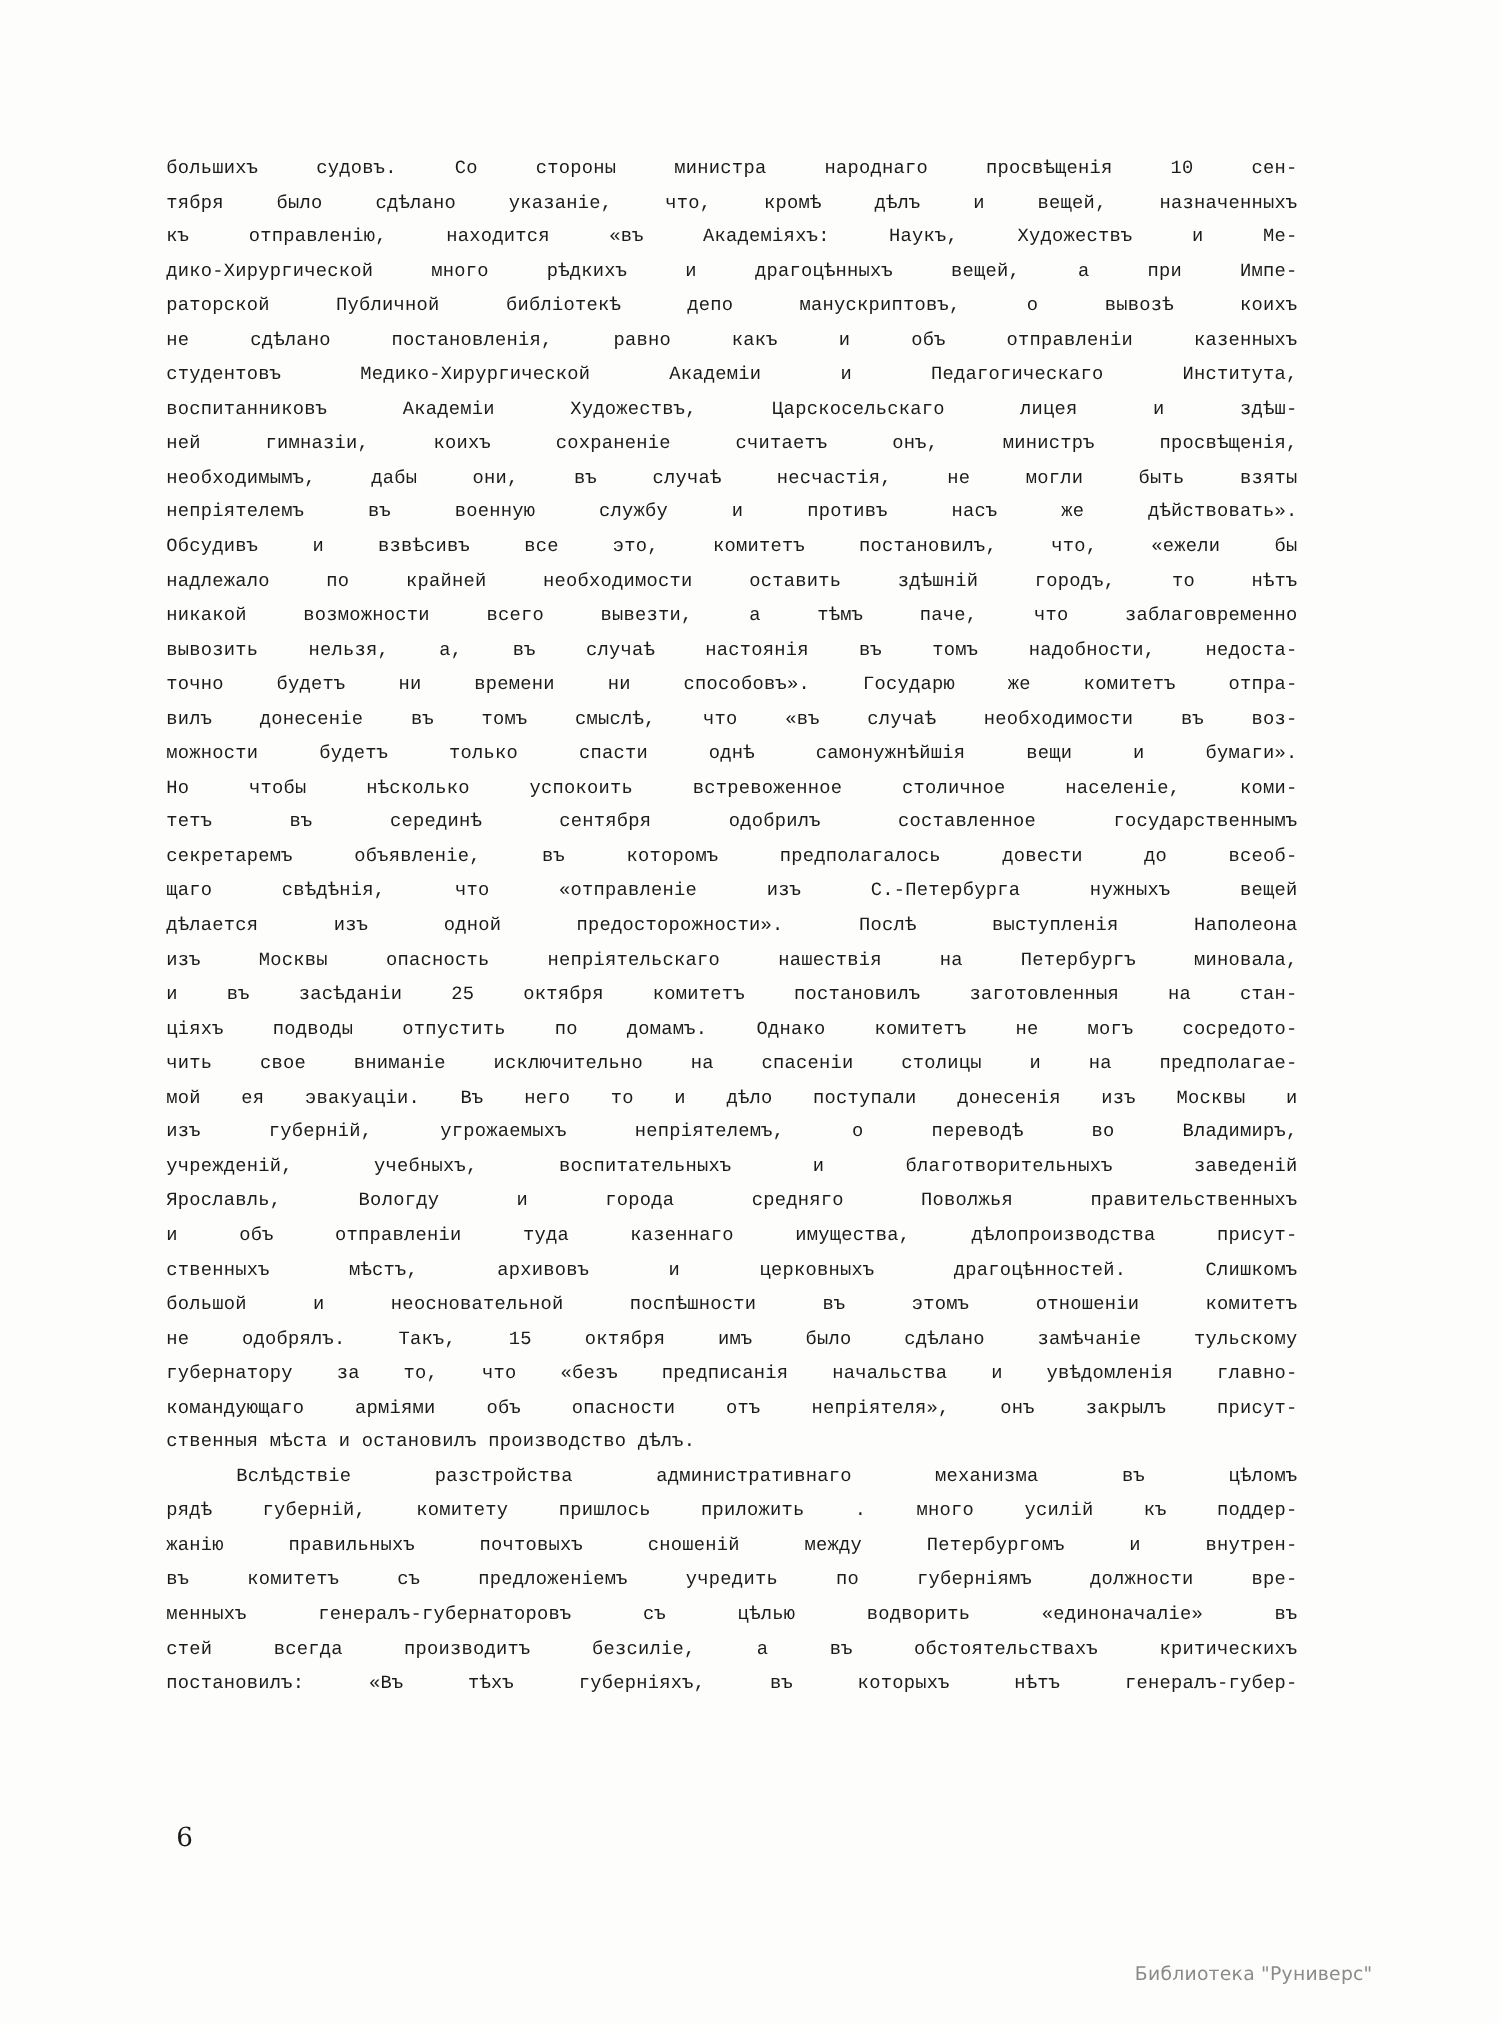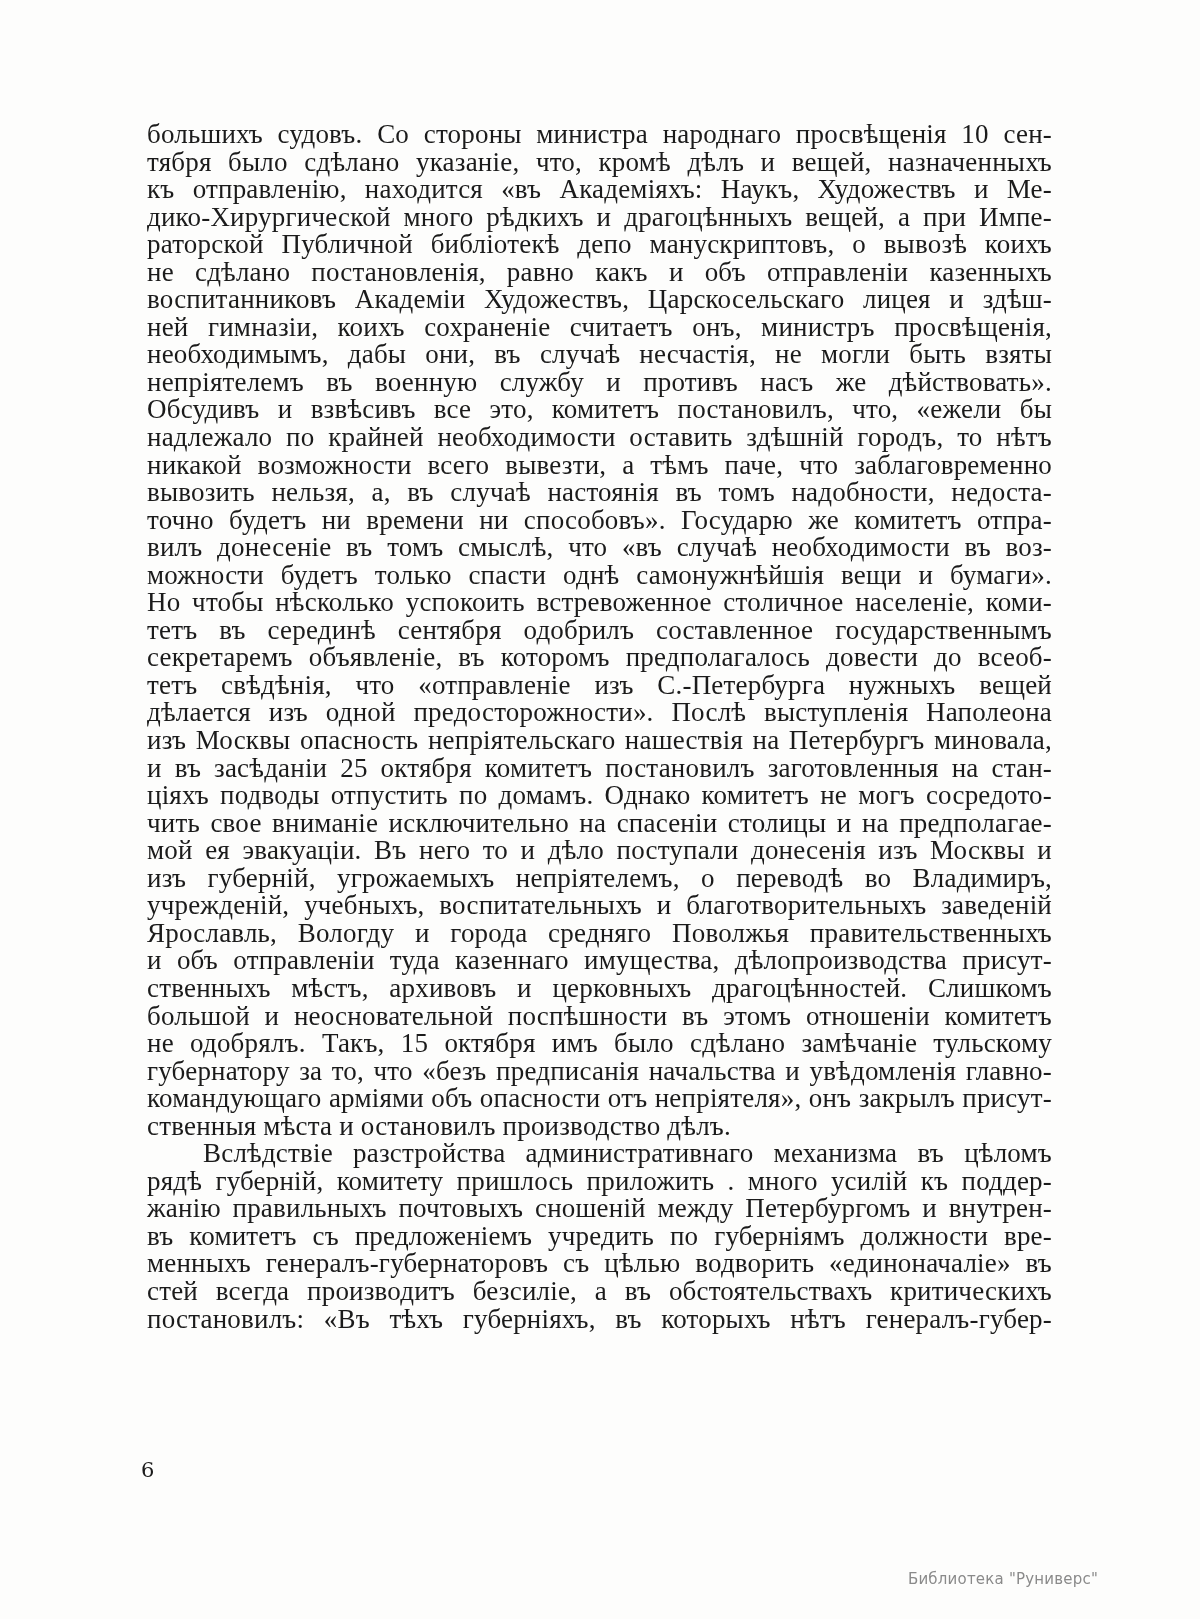--- a/index.html
+++ b/index.html
@@ -17,25 +17,24 @@
     position: absolute;
     inset: 0;
     background: #fdfdfc;
   }
   .text-block {
     position: absolute;
     left: 133px;
     top: 121px;
     width: 905px;
     color: #1b1b1b;
-    font-family: Liberation Serif, serif;
-    font-size: 27px;
+    font-family: Liberation Mono, monospace;
+    font-size: 15px;
     line-height: 27.55px;
     letter-spacing: 0.2px;
-    margin-left: 14px;
   }
   .paragraph {
     margin: 0;
   }
   .ln {
     text-align: justify;
     text-align-last: justify;
     white-space: normal;
     height: 27.55px;
     overflow: visible;
@@ -70,35 +69,36 @@
 
 <div class="page">
   <div class="text-block">
       <div class="paragraph">
         <div class="ln">большихъ судовъ. Со стороны министра народнаго просвѣщенія 10 сен-</div>
         <div class="ln">тября было сдѣлано указаніе, что, кромѣ дѣлъ и вещей, назначенныхъ</div>
         <div class="ln">къ отправленію, находится «въ Академіяхъ: Наукъ, Художествъ и Ме-</div>
         <div class="ln">дико-Хирургической много рѣдкихъ и драгоцѣнныхъ вещей, а при Импе-</div>
         <div class="ln">раторской Публичной библіотекѣ депо манускриптовъ, о вывозѣ коихъ</div>
         <div class="ln">не сдѣлано постановленія, равно какъ и объ отправленіи казенныхъ</div>
+        <div class="ln">студентовъ Медико-Хирургической Академіи и Педагогическаго Института,</div>
         <div class="ln">воспитанниковъ Академіи Художествъ, Царскосельскаго лицея и здѣш-</div>
         <div class="ln">ней гимназіи, коихъ сохраненіе считаетъ онъ, министръ просвѣщенія,</div>
         <div class="ln">необходимымъ, дабы они, въ случаѣ несчастія, не могли быть взяты</div>
         <div class="ln">непріятелемъ въ военную службу и противъ насъ же дѣйствовать».</div>
         <div class="ln">Обсудивъ и взвѣсивъ все это, комитетъ постановилъ, что, «ежели бы</div>
         <div class="ln">надлежало по крайней необходимости оставить здѣшній городъ, то нѣтъ</div>
         <div class="ln">никакой возможности всего вывезти, а тѣмъ паче, что заблаговременно</div>
         <div class="ln">вывозить нельзя, а, въ случаѣ настоянія въ томъ надобности, недоста-</div>
         <div class="ln">точно будетъ ни времени ни способовъ». Государю же комитетъ отпра-</div>
         <div class="ln">вилъ донесеніе въ томъ смыслѣ, что «въ случаѣ необходимости въ воз-</div>
         <div class="ln">можности будетъ только спасти однѣ самонужнѣйшія вещи и бумаги».</div>
         <div class="ln">Но чтобы нѣсколько успокоить встревоженное столичное населеніе, коми-</div>
         <div class="ln">тетъ въ серединѣ сентября одобрилъ составленное государственнымъ</div>
         <div class="ln">секретаремъ объявленіе, въ которомъ предполагалось довести до всеоб-</div>
-        <div class="ln">тетъ свѣдѣнія, что «отправленіе изъ С.-Петербурга нужныхъ вещей</div>
+        <div class="ln">щаго свѣдѣнія, что «отправленіе изъ С.-Петербурга нужныхъ вещей</div>
         <div class="ln">дѣлается изъ одной предосторожности». Послѣ выступленія Наполеона</div>
         <div class="ln">изъ Москвы опасность непріятельскаго нашествія на Петербургъ миновала,</div>
         <div class="ln">и въ засѣданіи 25 октября комитетъ постановилъ заготовленныя на стан-</div>
         <div class="ln">ціяхъ подводы отпустить по домамъ. Однако комитетъ не могъ сосредото-</div>
         <div class="ln">чить свое вниманіе исключительно на спасеніи столицы и на предполагае-</div>
         <div class="ln">мой ея эвакуаціи. Въ него то и дѣло поступали донесенія изъ Москвы и</div>
         <div class="ln">изъ губерній, угрожаемыхъ непріятелемъ, о переводѣ во Владимиръ,</div>
         <div class="ln">учрежденій, учебныхъ, воспитательныхъ и благотворительныхъ заведеній</div>
         <div class="ln">Ярославль, Вологду и города средняго Поволжья правительственныхъ</div>
         <div class="ln">и объ отправленіи туда казеннаго имущества, дѣлопроизводства присут-</div>

